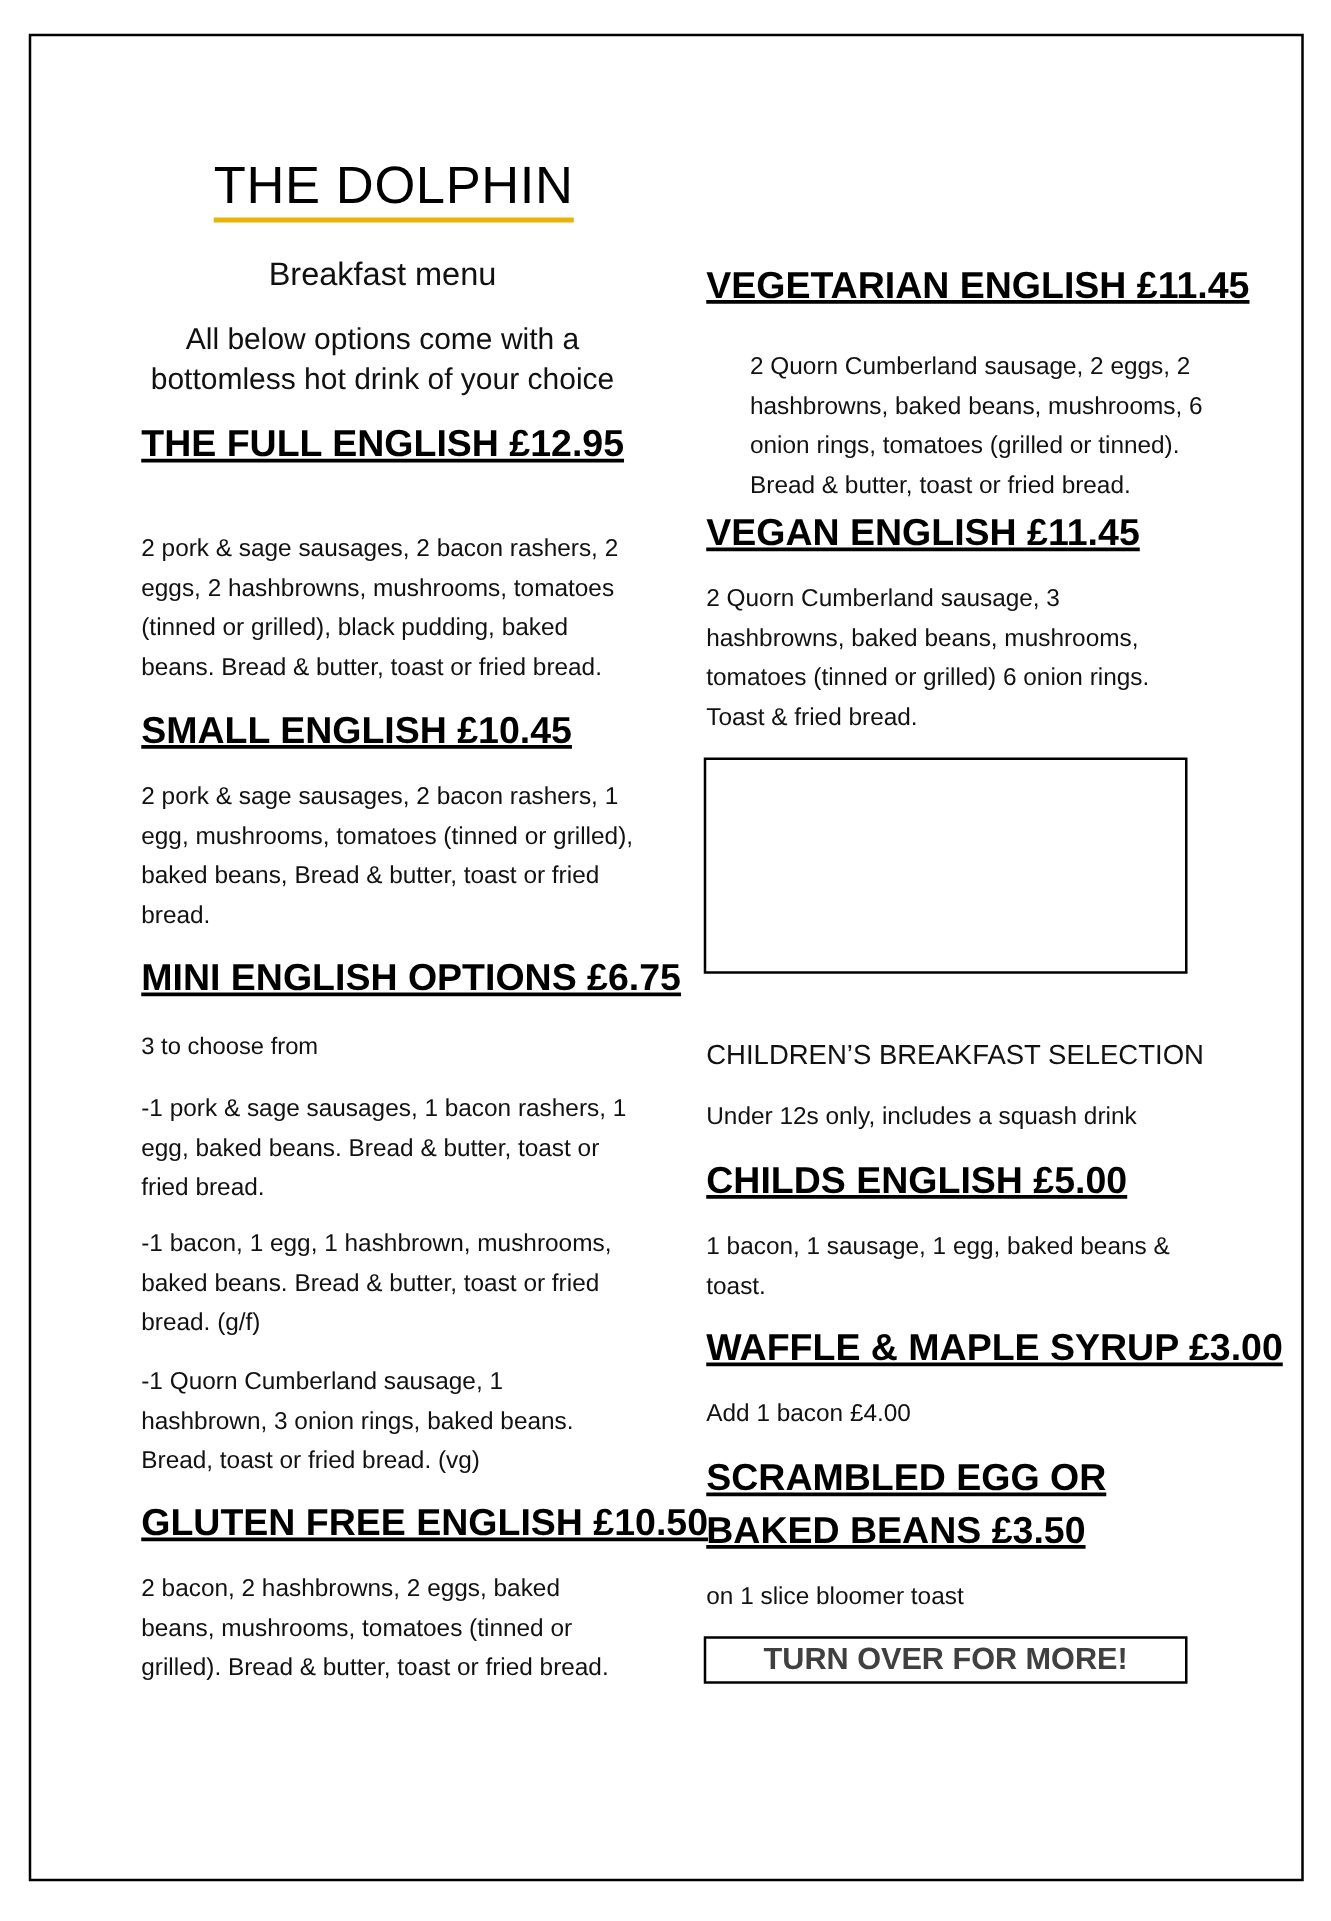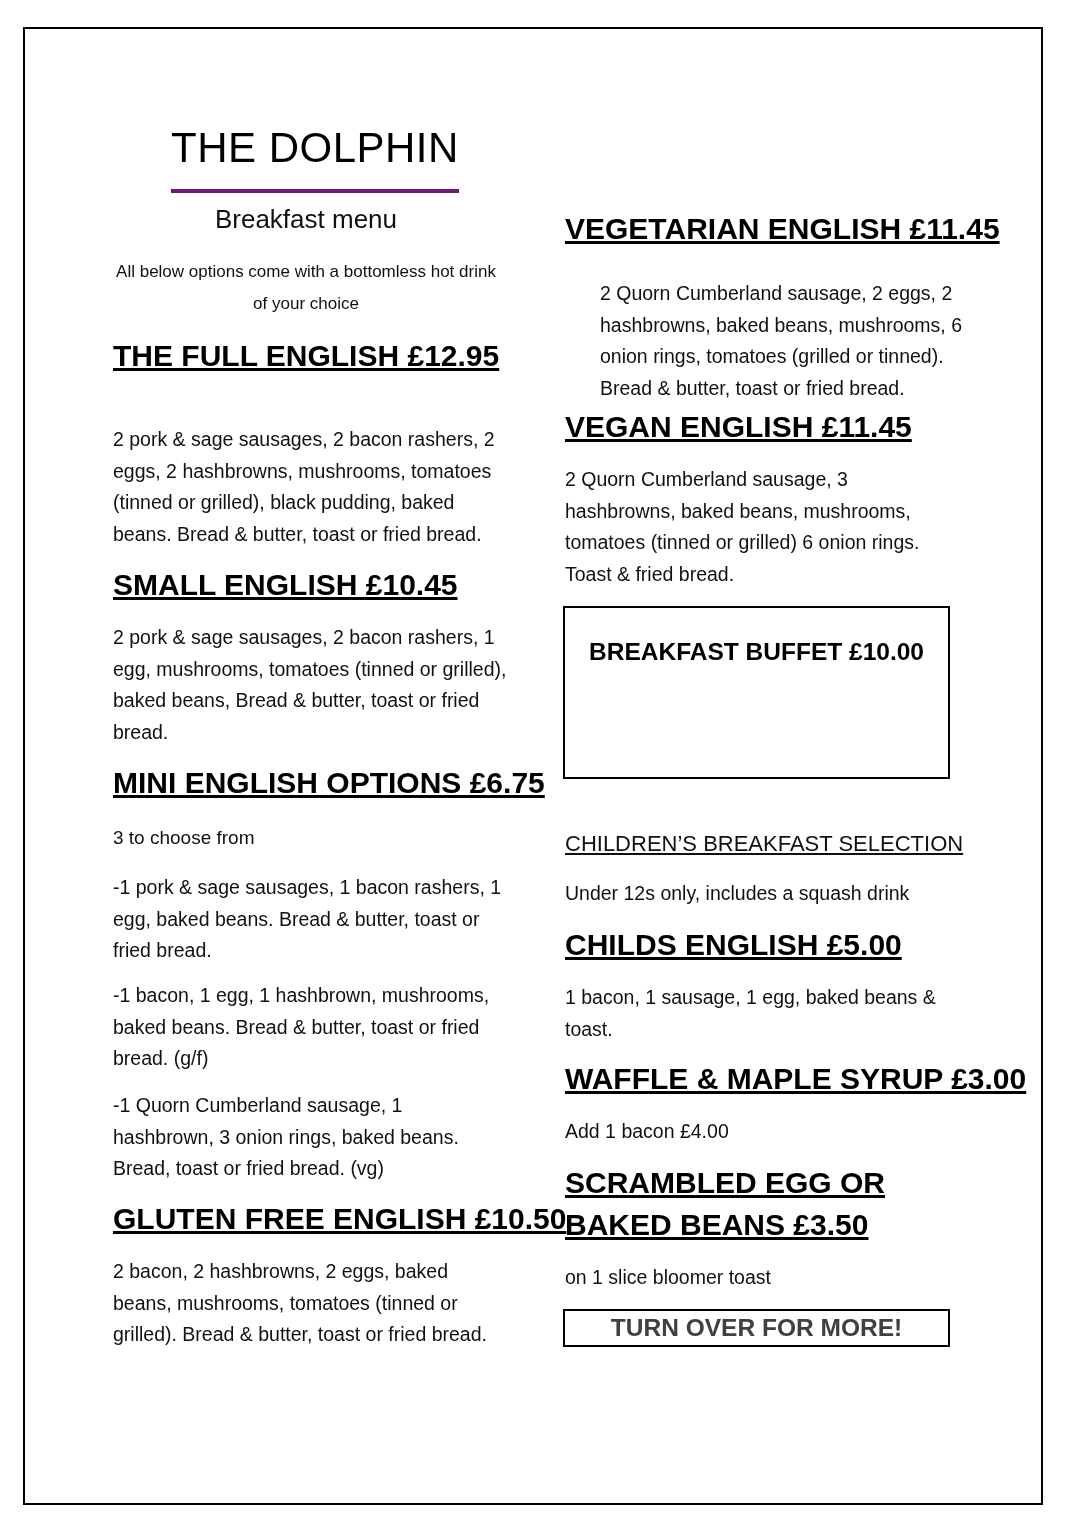--- a/index.html
+++ b/index.html
@@ -8,35 +8,35 @@
       font-family: "Liberation Sans", "DejaVu Sans", sans-serif; color: #111111;
     }
     .page-border {
       position: absolute; left: 23px; top: 27px; width: 1016px; height: 1474px;
       border: 2px solid #000000;
     }
     .abs { position: absolute; }
     .title {
       left: 171px; top: 122px; font-size: 42px; line-height: 52px; letter-spacing: 0.5px;
       color: #000;
-      border-bottom: 4px solid #701a75; padding-bottom: 15px; white-space: nowrap;
+      border-bottom: 4px solid #eab308; padding-bottom: 0px; white-space: nowrap;
     }
     .subtitle { left: 113px; width: 386px; top: 202px; text-align: center; font-size: 26px; line-height: 34px; }
-    .intro { left: 113px; width: 386px; top: 256px; text-align: center; font-size: 17px; line-height: 32px; }
+    .intro { left: 113px; width: 386px; top: 256px; text-align: center; font-size: 24px; line-height: 32px; }
     .heading { font-weight: bold; font-size: 30px; line-height: 42px; white-space: nowrap; color: #000; text-decoration: underline; }
     .desc { font-size: 19.5px; line-height: 31.5px; }
     .col-left { left: 113px; width: 395px; }
     .col-right { left: 565px; width: 390px; }
     .buffet-box {
       left: 563px; top: 606px; width: 383px; height: 169px; border: 2px solid #000;
       text-align: center;
     }
     .buffet-title { margin-top: 26px; font-weight: bold; font-size: 24.5px; line-height: 36px; color: #000; }
     .buffet-desc { font-size: 19.5px; line-height: 27px; margin: 0 14px; }
-    .children-title { font-size: 22px; line-height: 30px; text-decoration: underline; white-space: nowrap; }
+    .children-title { font-size: 22px; line-height: 30px; white-space: nowrap; }
     .turn-box {
       left: 563px; top: 1309px; width: 383px; height: 34px; border: 2px solid #000;
       text-align: center; font-weight: bold; font-size: 24.5px; line-height: 34px; color: #404040;
     }
   </style>
 </head>
 <body>
 
 <div class="page-border"></div>
 
@@ -59,21 +59,20 @@
 <div class="abs heading col-left" style="top:1198px;text-align:center;">GLUTEN FREE ENGLISH £10.50</div>
 <div class="abs desc col-left" style="top:1256px;">2 bacon, 2 hashbrowns, 2 eggs, baked beans, mushrooms, tomatoes (tinned or grilled). Bread &amp; butter, toast or fried bread.</div>
 
 <div class="abs heading col-right" style="top:208px;">VEGETARIAN ENGLISH £11.45</div>
 <div class="abs desc col-right" style="top:278px;margin-left:35px;">2 Quorn Cumberland sausage, 2 eggs, 2 hashbrowns, baked beans, mushrooms, 6 onion rings, tomatoes (grilled or tinned). Bread &amp; butter, toast or fried bread.</div>
 
 <div class="abs heading col-right" style="top:406px;">VEGAN ENGLISH £11.45</div>
 <div class="abs desc col-right" style="top:464px;">2 Quorn Cumberland sausage, 3 hashbrowns, baked beans, mushrooms, tomatoes (tinned or grilled) 6 onion rings. Toast &amp; fried bread.</div>
 
 <div class="abs buffet-box">
-  <div class="buffet-title">BREAKFAST BUFFET £10.00</div>
 </div>
 
 <div class="abs col-right children-title" style="top:829px;">CHILDREN’S BREAKFAST SELECTION</div>
 <div class="abs desc col-right" style="top:878px;">Under 12s only, includes a squash drink</div>
 
 <div class="abs heading col-right" style="top:924px;">CHILDS ENGLISH £5.00</div>
 <div class="abs desc col-right" style="top:982px;">1 bacon, 1 sausage, 1 egg, baked beans &amp; toast.</div>
 
 <div class="abs heading col-right" style="top:1058px;">WAFFLE &amp; MAPLE SYRUP £3.00</div>
 <div class="abs desc col-right" style="top:1116px;">Add 1 bacon £4.00</div>

